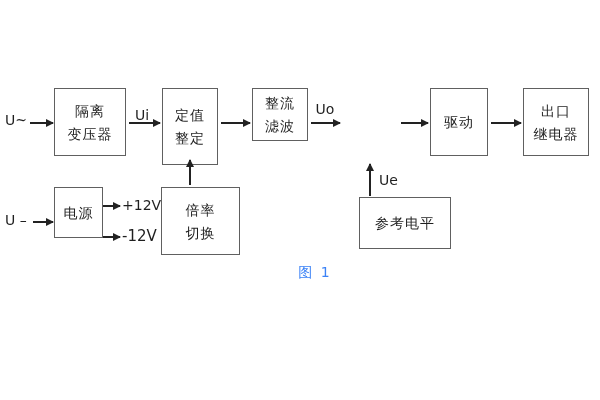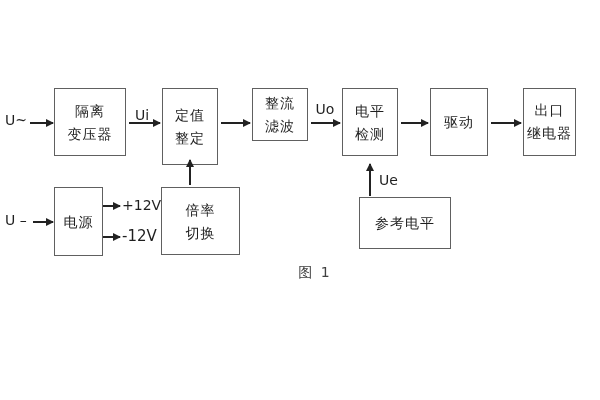--- a/index.html
+++ b/index.html
@@ -60,21 +60,21 @@
     position:absolute;
     top:-1px;left:-3.5px;
     width:0;height:0;
     border-bottom:8px solid currentColor;
     border-left:4.5px solid transparent;
     border-right:4.5px solid transparent;
   }
   .caption{
     position:absolute;
     font-size:14px;
-    color:#404040;
+    color:#3b82f6;
     text-align:center;
     letter-spacing:2px;
   }
   .ctr{text-align:center;}
 </style>
 </head>
 <body>
 
 <div class="canvas">
 
@@ -97,42 +97,38 @@
   <div class="h-arrow" style="left:221px;top:122px;width:29px;"></div>
 
   <div class="box" style="left:252px;top:88px;width:56px;height:53px;">
     <span>整流</span>
     <span>滤波</span>
   </div>
 
   <span class="sig ctr" style="left:308px;top:102px;width:34px;">Uo</span>
   <div class="h-arrow" style="left:311px;top:122px;width:29px;"></div>
 
-  <div class="box" style="left:342px;top:88px;width:56px;height:68px;">
-    <span>电平</span>
-    <span>检测</span>
-  </div>
 
   <div class="h-arrow" style="left:401px;top:122px;width:27px;"></div>
 
   <div class="box" style="left:430px;top:88px;width:58px;height:68px;">
     <span>驱动</span>
   </div>
 
   <div class="h-arrow" style="left:491px;top:122px;width:30px;"></div>
 
-  <div class="box" style="left:523px;top:88px;width:53px;height:68px;font-family:Liberation Serif, serif;">
+  <div class="box" style="left:523px;top:88px;width:66px;height:68px;">
     <span>出口</span>
     <span>继电器</span>
   </div>
 
   <span class="sig" style="left:5px;top:213px;">U –</span>
   <div class="h-arrow" style="left:33px;top:221px;width:20px;"></div>
 
-  <div class="box" style="left:54px;top:187px;width:49px;height:69px;">
+  <div class="box" style="left:54px;top:187px;width:49px;height:51px;">
     <span>电源</span>
   </div>
 
   <div class="h-arrow" style="left:103px;top:205px;width:17px;"></div>
   <span class="sig" style="left:122px;top:198px;font-size:14px;letter-spacing:0;">+12V</span>
 
   <div class="h-arrow" style="left:103px;top:236px;width:17px;"></div>
   <span class="sig" style="left:122px;top:229px;font-size:15px;letter-spacing:0;">-12V</span>
 
   <div class="box" style="left:161px;top:187px;width:79px;height:68px;">

